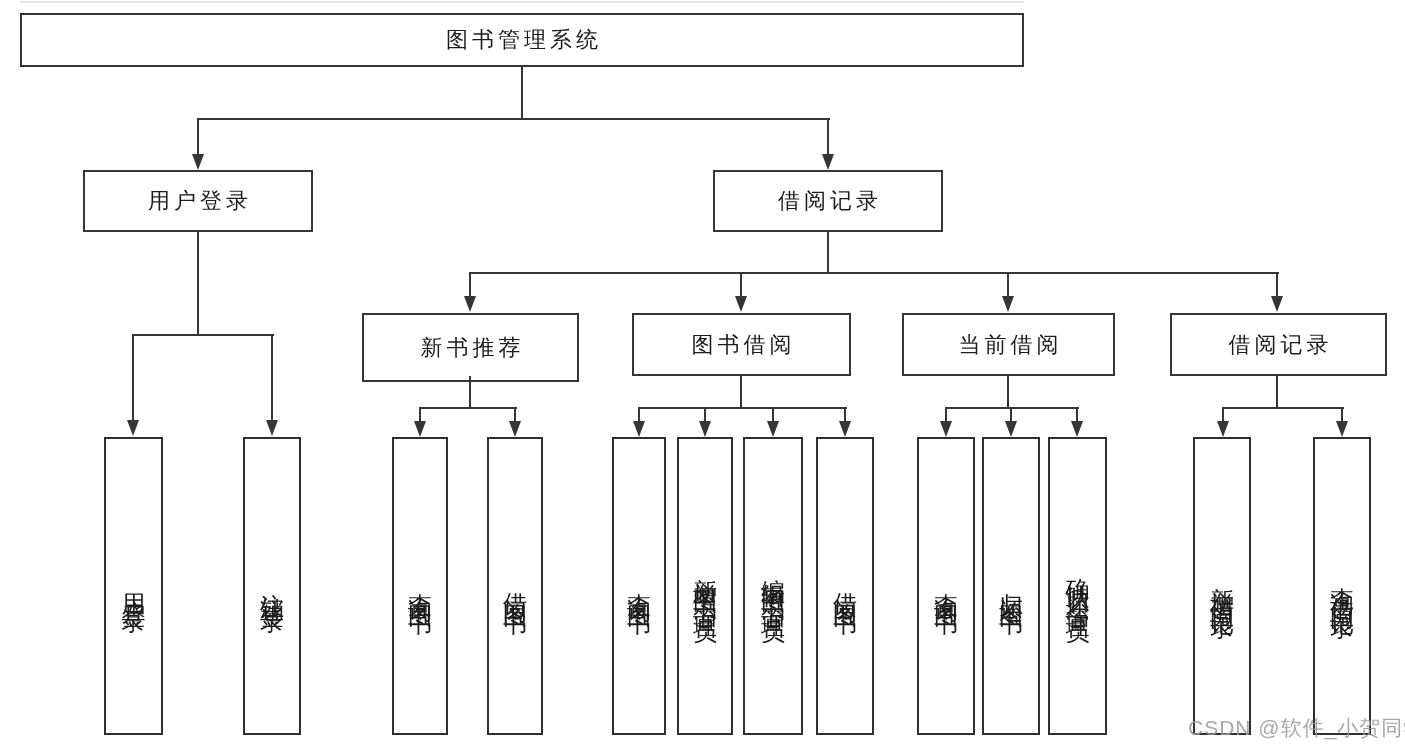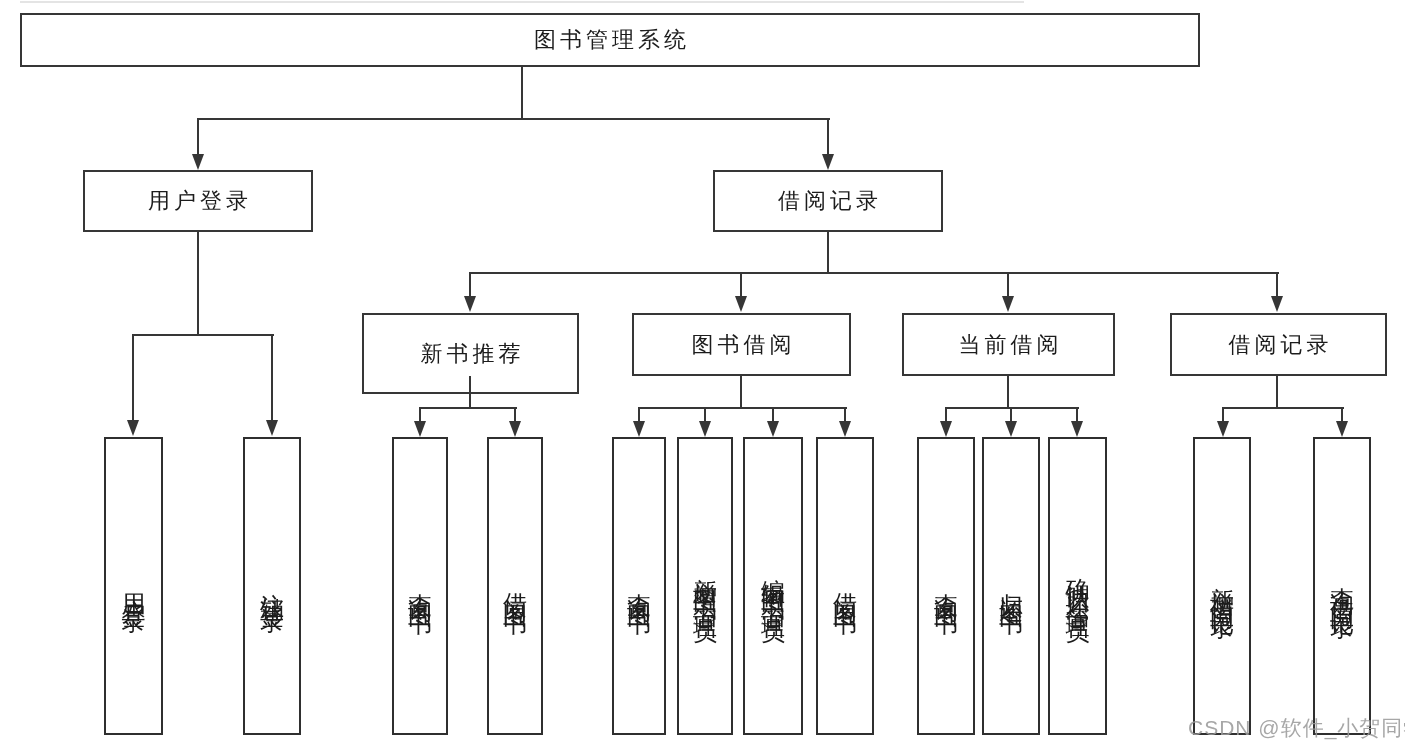--- a/index.html
+++ b/index.html
@@ -34,21 +34,21 @@
     white-space:nowrap;
   }
 </style>
 </head>
 <body>
 
 <div class="stage">
 
   <div class="topline" style="left:20px;top:1px;width:1004px;height:2px;"></div>
 
-  <div class="box hlabel" style="left:20px;top:13px;width:1180px;height:54px;">图书管理系统</div>
+  <div class="box hlabel" style="left:20px;top:13px;width:1004px;height:54px;">图书管理系统</div>
 
   <div class="line" style="left:521px;top:67px;width:2px;height:52px;"></div>
   <div class="line" style="left:197px;top:118px;width:633px;height:2px;"></div>
   <div class="arrow" style="left:191px;top:119px;height:51px;"></div>
   <div class="arrow" style="left:821px;top:119px;height:51px;"></div>
 
   <div class="box hlabel" style="left:83px;top:170px;width:230px;height:62px;">用户登录</div>
   <div class="box hlabel" style="left:713px;top:170px;width:230px;height:62px;">借阅记录</div>
 
   <div class="line" style="left:197px;top:232px;width:2px;height:104px;"></div>
@@ -56,21 +56,21 @@
   <div class="arrow" style="left:126px;top:335px;height:101px;"></div>
   <div class="arrow" style="left:265px;top:335px;height:101px;"></div>
 
   <div class="line" style="left:827px;top:232px;width:2px;height:42px;"></div>
   <div class="line" style="left:469px;top:272px;width:810px;height:2px;"></div>
   <div class="arrow" style="left:463px;top:273px;height:39px;"></div>
   <div class="arrow" style="left:734px;top:273px;height:39px;"></div>
   <div class="arrow" style="left:1001px;top:273px;height:39px;"></div>
   <div class="arrow" style="left:1270px;top:273px;height:39px;"></div>
 
-  <div class="box hlabel" style="left:362px;top:313px;width:217px;height:81px;">新书推荐</div>
+  <div class="box hlabel" style="left:362px;top:313px;width:217px;height:69px;">新书推荐</div>
   <div class="box hlabel" style="left:632px;top:313px;width:219px;height:63px;">图书借阅</div>
   <div class="box hlabel" style="left:902px;top:313px;width:213px;height:63px;">当前借阅</div>
   <div class="box hlabel" style="left:1170px;top:313px;width:217px;height:63px;">借阅记录</div>
 
   <div class="line" style="left:469px;top:376px;width:2px;height:33px;"></div>
   <div class="line" style="left:419px;top:407px;width:98px;height:2px;"></div>
   <div class="arrow" style="left:413px;top:408px;height:29px;"></div>
   <div class="arrow" style="left:508px;top:408px;height:29px;"></div>
 
   <div class="line" style="left:740px;top:376px;width:2px;height:33px;"></div>

